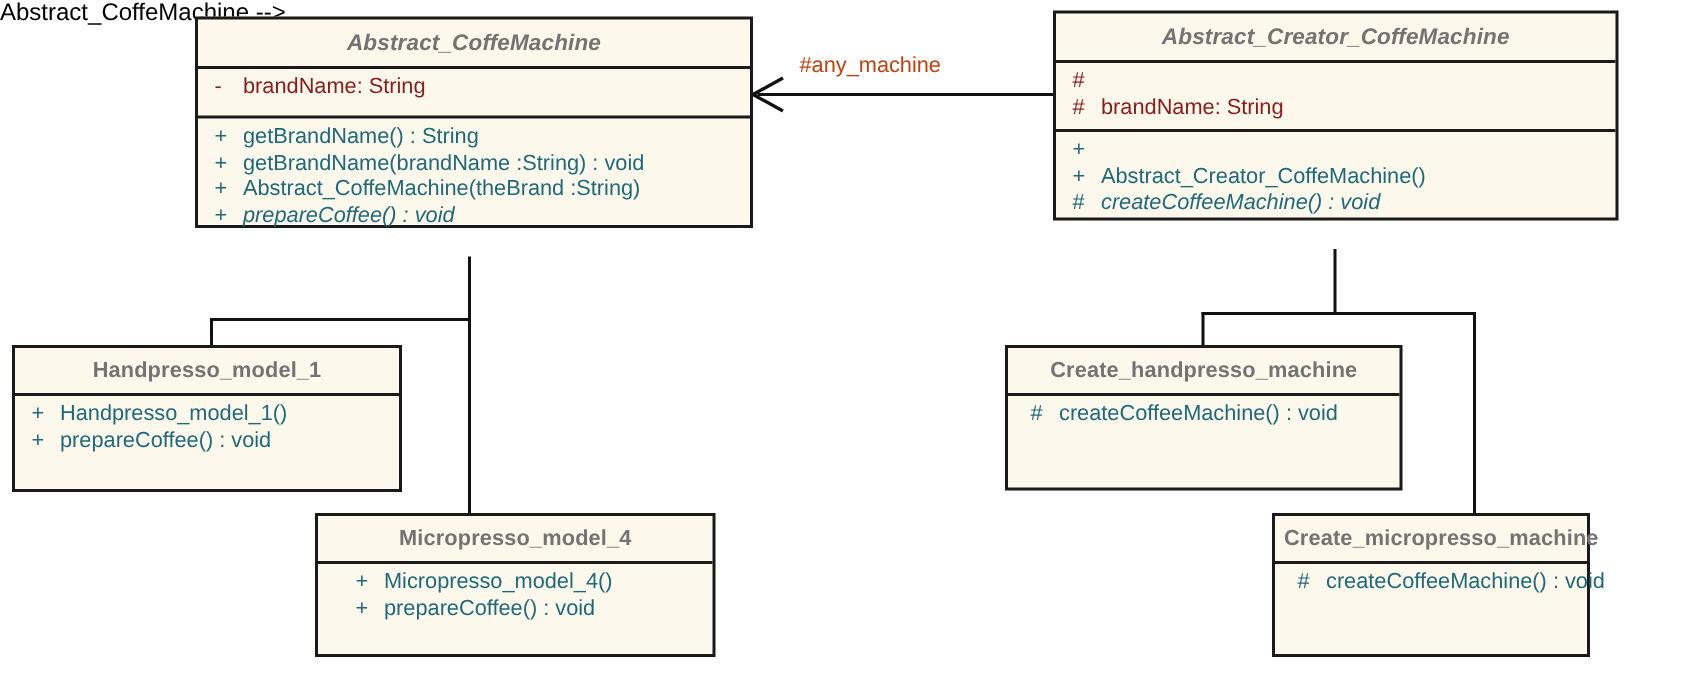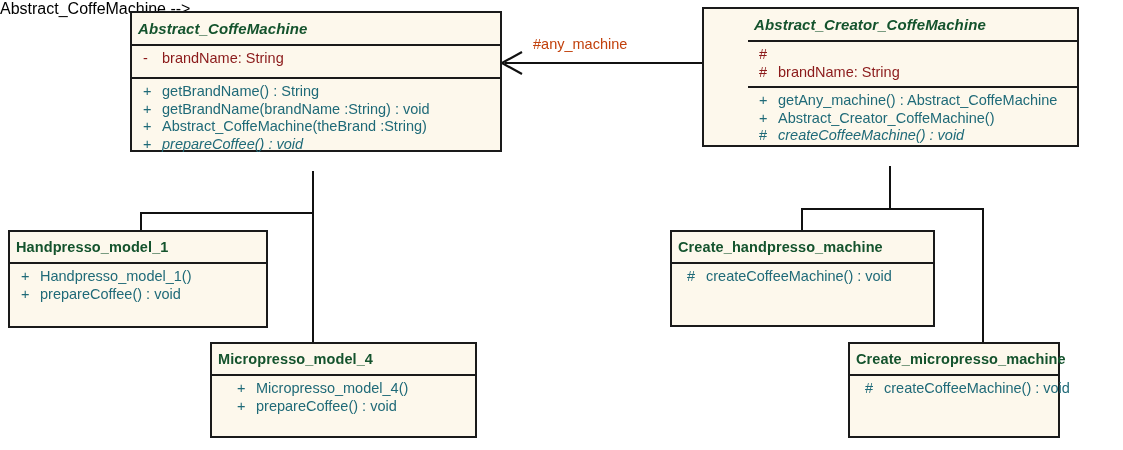--- a/index.html
+++ b/index.html
@@ -21,23 +21,24 @@
   .uml-class {
     position: absolute;
     box-sizing: border-box;
     background: #fdf8ec;
     border: 2px solid #1a1a1a;
     display: flex;
     flex-direction: column;
   }
   .uml-title {
     box-sizing: border-box;
+    text-align: center;
     font-weight: bold;
     font-size: 14.5px;
-    color: #14532d;
+    color: #737373;
     letter-spacing: 0.1px;
     padding: 7px 6px 7px 6px;
     white-space: nowrap;
     border-radius: 14px;
   }
   .uml-title.abstract {
     font-style: italic;
     font-size: 15px;
   }
   .uml-sep {
@@ -148,35 +149,34 @@
         <span class="uml-text">Abstract_CoffeMachine(theBrand :String)</span>
       </div>
       <div class="uml-row italic">
         <span class="uml-vis">+</span>
         <span class="uml-text">prepareCoffee() : void</span>
       </div>
     </div>
   </div>
 
   
-  <div class="uml-class" style="left:702px; top:7px; width:377px; height:140px;padding-left:44px;">
+  <div class="uml-class" style="left:702px; top:7px; width:377px; height:140px;">
     <div class="uml-title abstract">Abstract_Creator_CoffeMachine</div>
     <div class="uml-compartment uml-sep attrs" style="flex:0 0 45px;">
       <div class="uml-row">
         <span class="uml-vis">#</span>
       </div>
       <div class="uml-row">
         <span class="uml-vis">#</span>
         <span class="uml-text">brandName:  String</span>
       </div>
     </div>
     <div class="uml-compartment uml-sep ops">
       <div class="uml-row">
         <span class="uml-vis">+</span>
-        <span class="uml-text">getAny_machine() : Abstract_CoffeMachine</span>
       </div>
       <div class="uml-row">
         <span class="uml-vis">+</span>
         <span class="uml-text">Abstract_Creator_CoffeMachine()</span>
       </div>
       <div class="uml-row italic">
         <span class="uml-vis">#</span>
         <span class="uml-text">createCoffeeMachine() : void</span>
       </div>
     </div>

